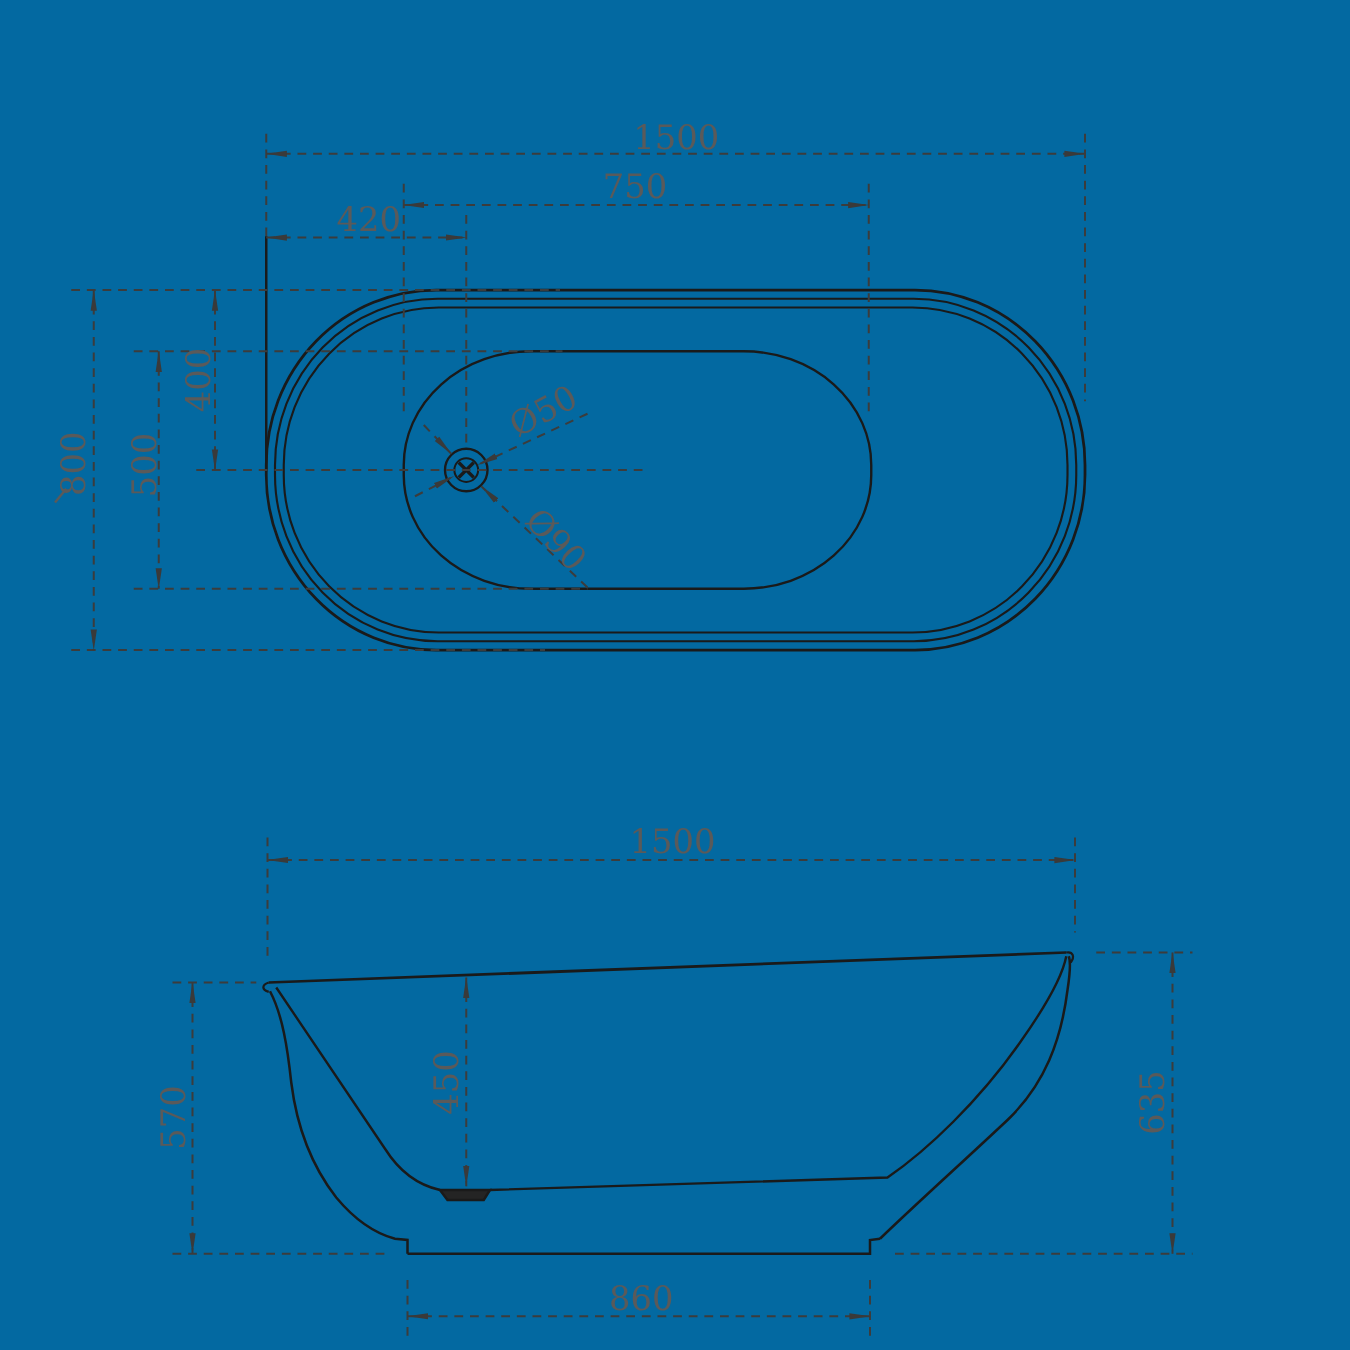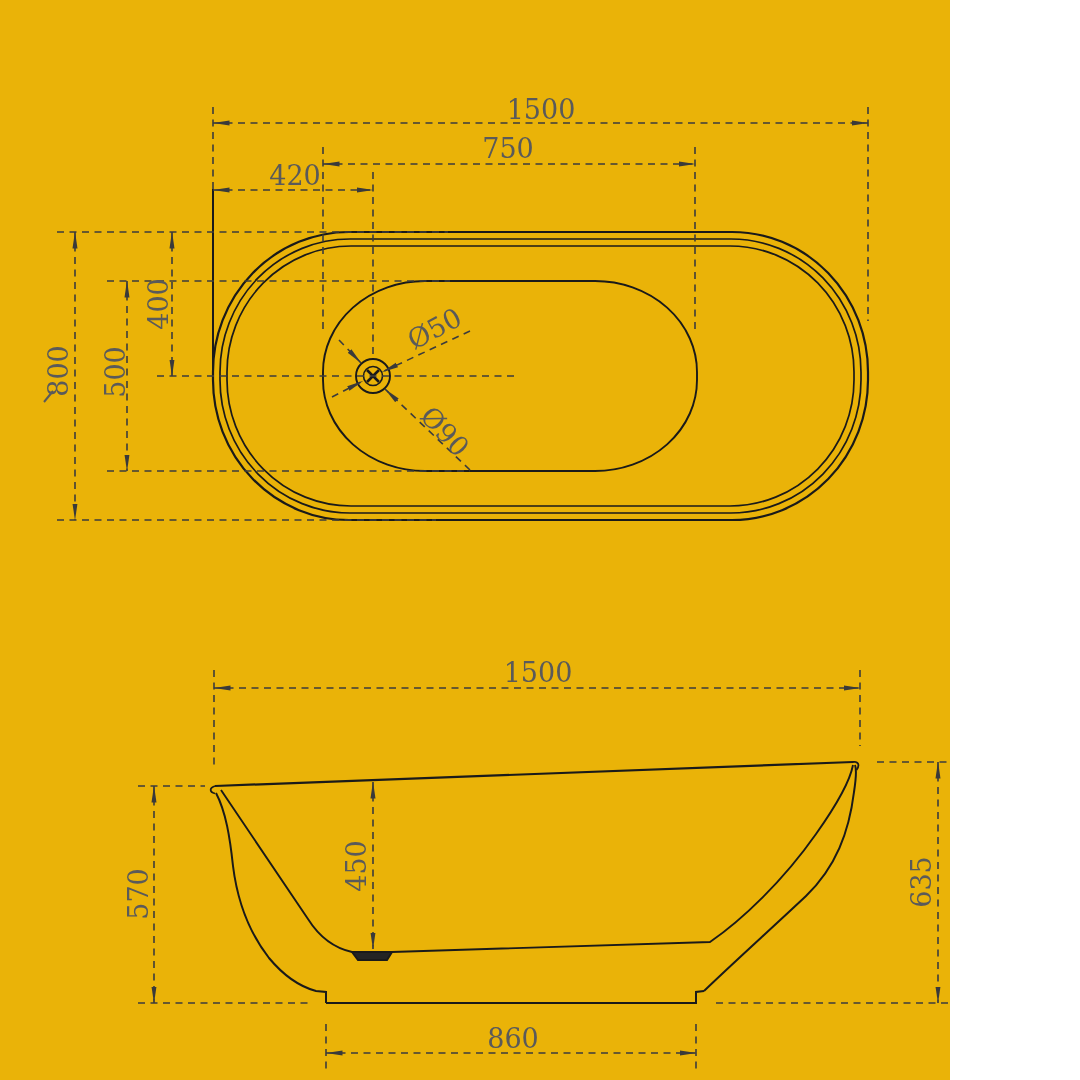--- a/index.html
+++ b/index.html
@@ -1,16 +1,16 @@
 <!DOCTYPE html>
 <html><head>
 <meta charset="utf-8">
 <style>
   html,body{margin:0;padding:0;background:#ffffff;}
-  .stage{position:relative;width:950px;height:1080px;background:#eab308;overflow:hidden;}
+  .stage{position:relative;width:1080px;height:1080px;background:#0369a1;overflow:hidden;}
   svg{display:block;}
   .outline{stroke:#1a1a1a;fill:none;}
   .dash{stroke:#3c3c3c;stroke-width:1.6;fill:none;stroke-dasharray:7 5.5;}
   .dim{stroke:#3c3c3c;stroke-width:1.6;fill:none;stroke-dasharray:7 5.5;}
   .ext-solid{stroke:#1a1a1a;stroke-width:2;fill:none;}
   text{font-family:"DejaVu Serif","Liberation Serif",serif;fill:#5a5a5a;font-size:27px;}
   .lbl{text-anchor:middle;}
 </style>
 </head>
 <body>

